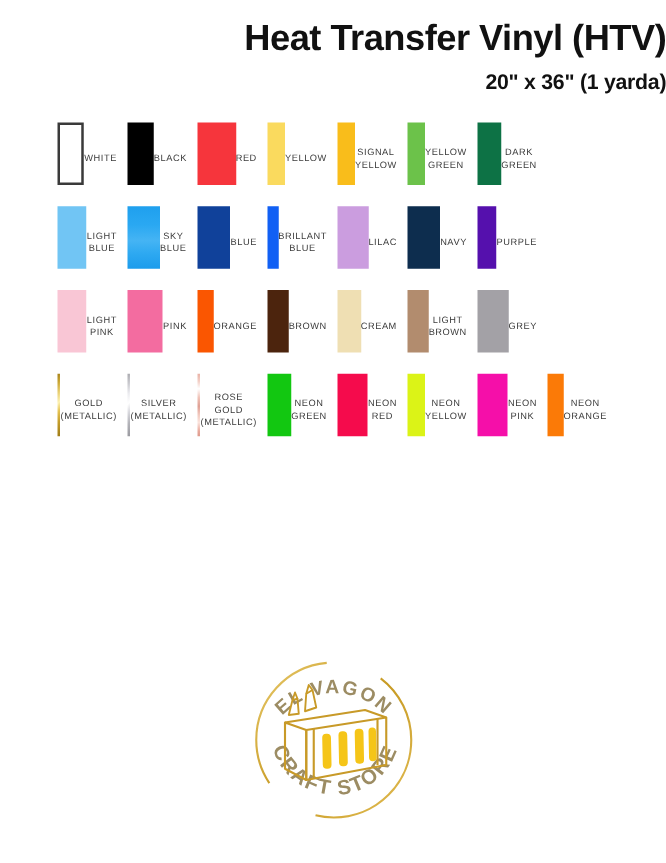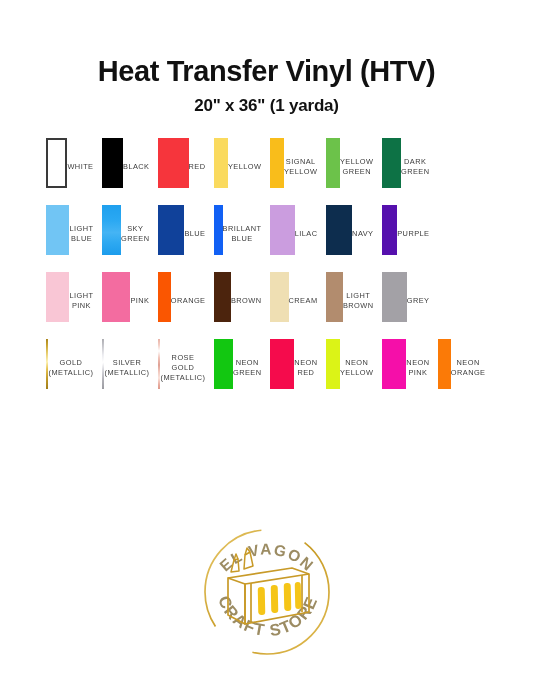--- a/index.html
+++ b/index.html
@@ -11,22 +11,22 @@
     width: 533px;
     height: 690px;
     position: relative;
     overflow: hidden;
     font-family: "Liberation Sans", sans-serif;
     -webkit-font-smoothing: antialiased;
   }
 
   
   .header {
-    text-align: center;
-    padding-top: 56px;
+    text-align: right;
+    padding-top: 16px;
   }
   .title {
     font-size: 29px;
     font-weight: bold;
     color: #111111;
     letter-spacing: -0.4px;
     line-height: 1.1;
     margin: 0;
   }
   .subtitle {
@@ -133,21 +133,21 @@
       </div>
     </div>
     <div class="row">
       <div class="cell">
         <div class="swatch" style="background: rgb(113, 197, 244);"></div>
         <div class="label">LIGHT
 BLUE</div>
       </div>
       <div class="cell">
         <div class="swatch" style="background: linear-gradient(rgb(31, 160, 238) 0%, rgb(42, 168, 242) 30%, rgb(69, 180, 244) 55%, rgb(46, 169, 241) 75%, rgb(28, 156, 236) 100%);"></div>
-        <div class="label">SKY GREEN</div>
+        <div class="label">SKY BLUE</div>
       </div>
       <div class="cell">
         <div class="swatch" style="background: rgb(16, 65, 154);"></div>
         <div class="label">BLUE</div>
       </div>
       <div class="cell">
         <div class="swatch" style="background: rgb(17, 96, 244);"></div>
         <div class="label">BRILLANT
 BLUE</div>
       </div>

